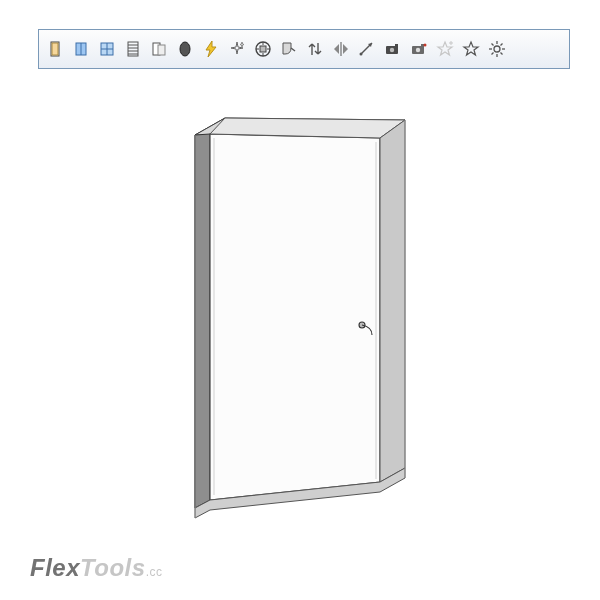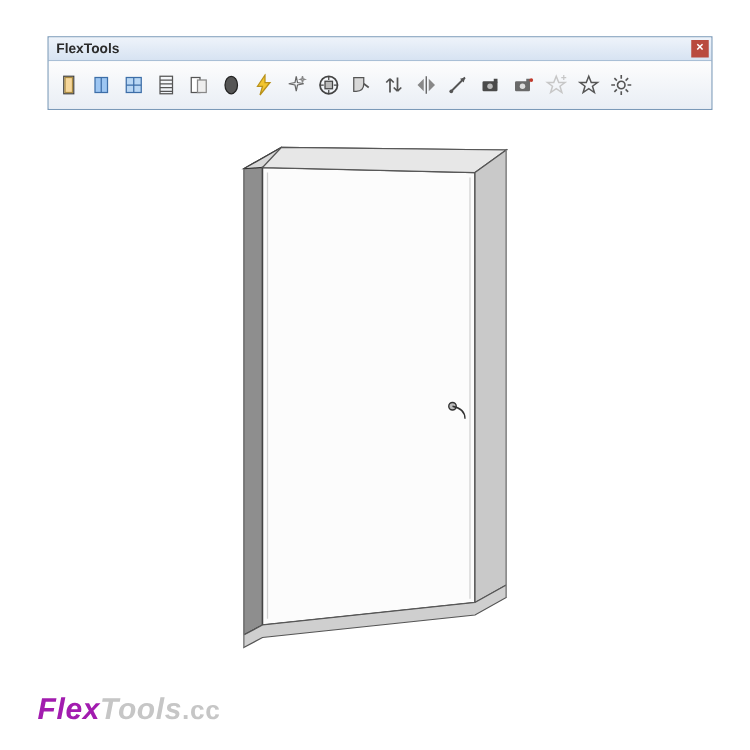--- a/index.html
+++ b/index.html
@@ -78,32 +78,28 @@
 
   
   .logo {
     position: absolute;
     left: 30px;
     bottom: 18px;
     font-family: Arial, Helvetica, sans-serif;
     font-size: 24px;
     letter-spacing: 0.5px;
   }
-  .logo .flex  { font-weight: 800; font-style: italic; color: #a21caf; }
+  .logo .flex  { font-weight: 800; font-style: italic; color: #737373; }
   .logo .tools { font-weight: 800; font-style: italic; color: #c6c6c6; margin-top: 46px; }
-  .logo .cc    { font-weight: 700; color: #c6c6c6; font-size: 21px; }
+  .logo .cc    { font-weight: 400; color: #c6c6c6; font-size: 12px; }
 </style>
 </head>
 <body>
 
 <div class="toolbar-window">
-  <div class="titlebar">
-    <span>FlexTools</span>
-    <span class="close-btn">×</span>
-  </div>
   <div class="toolbar-row">
 
     <div class="tool" title="FlexDoor">
       <svg width="18" height="18" viewBox="0 0 18 18">
         <rect x="5" y="2" width="8" height="14" fill="#fff" stroke="#444"></rect>
         <rect x="6" y="3" width="6" height="12" fill="#f6d79b" stroke="#aa8a40"></rect>
       </svg>
     </div>
 
     <div class="tool" title="FlexWindow">

